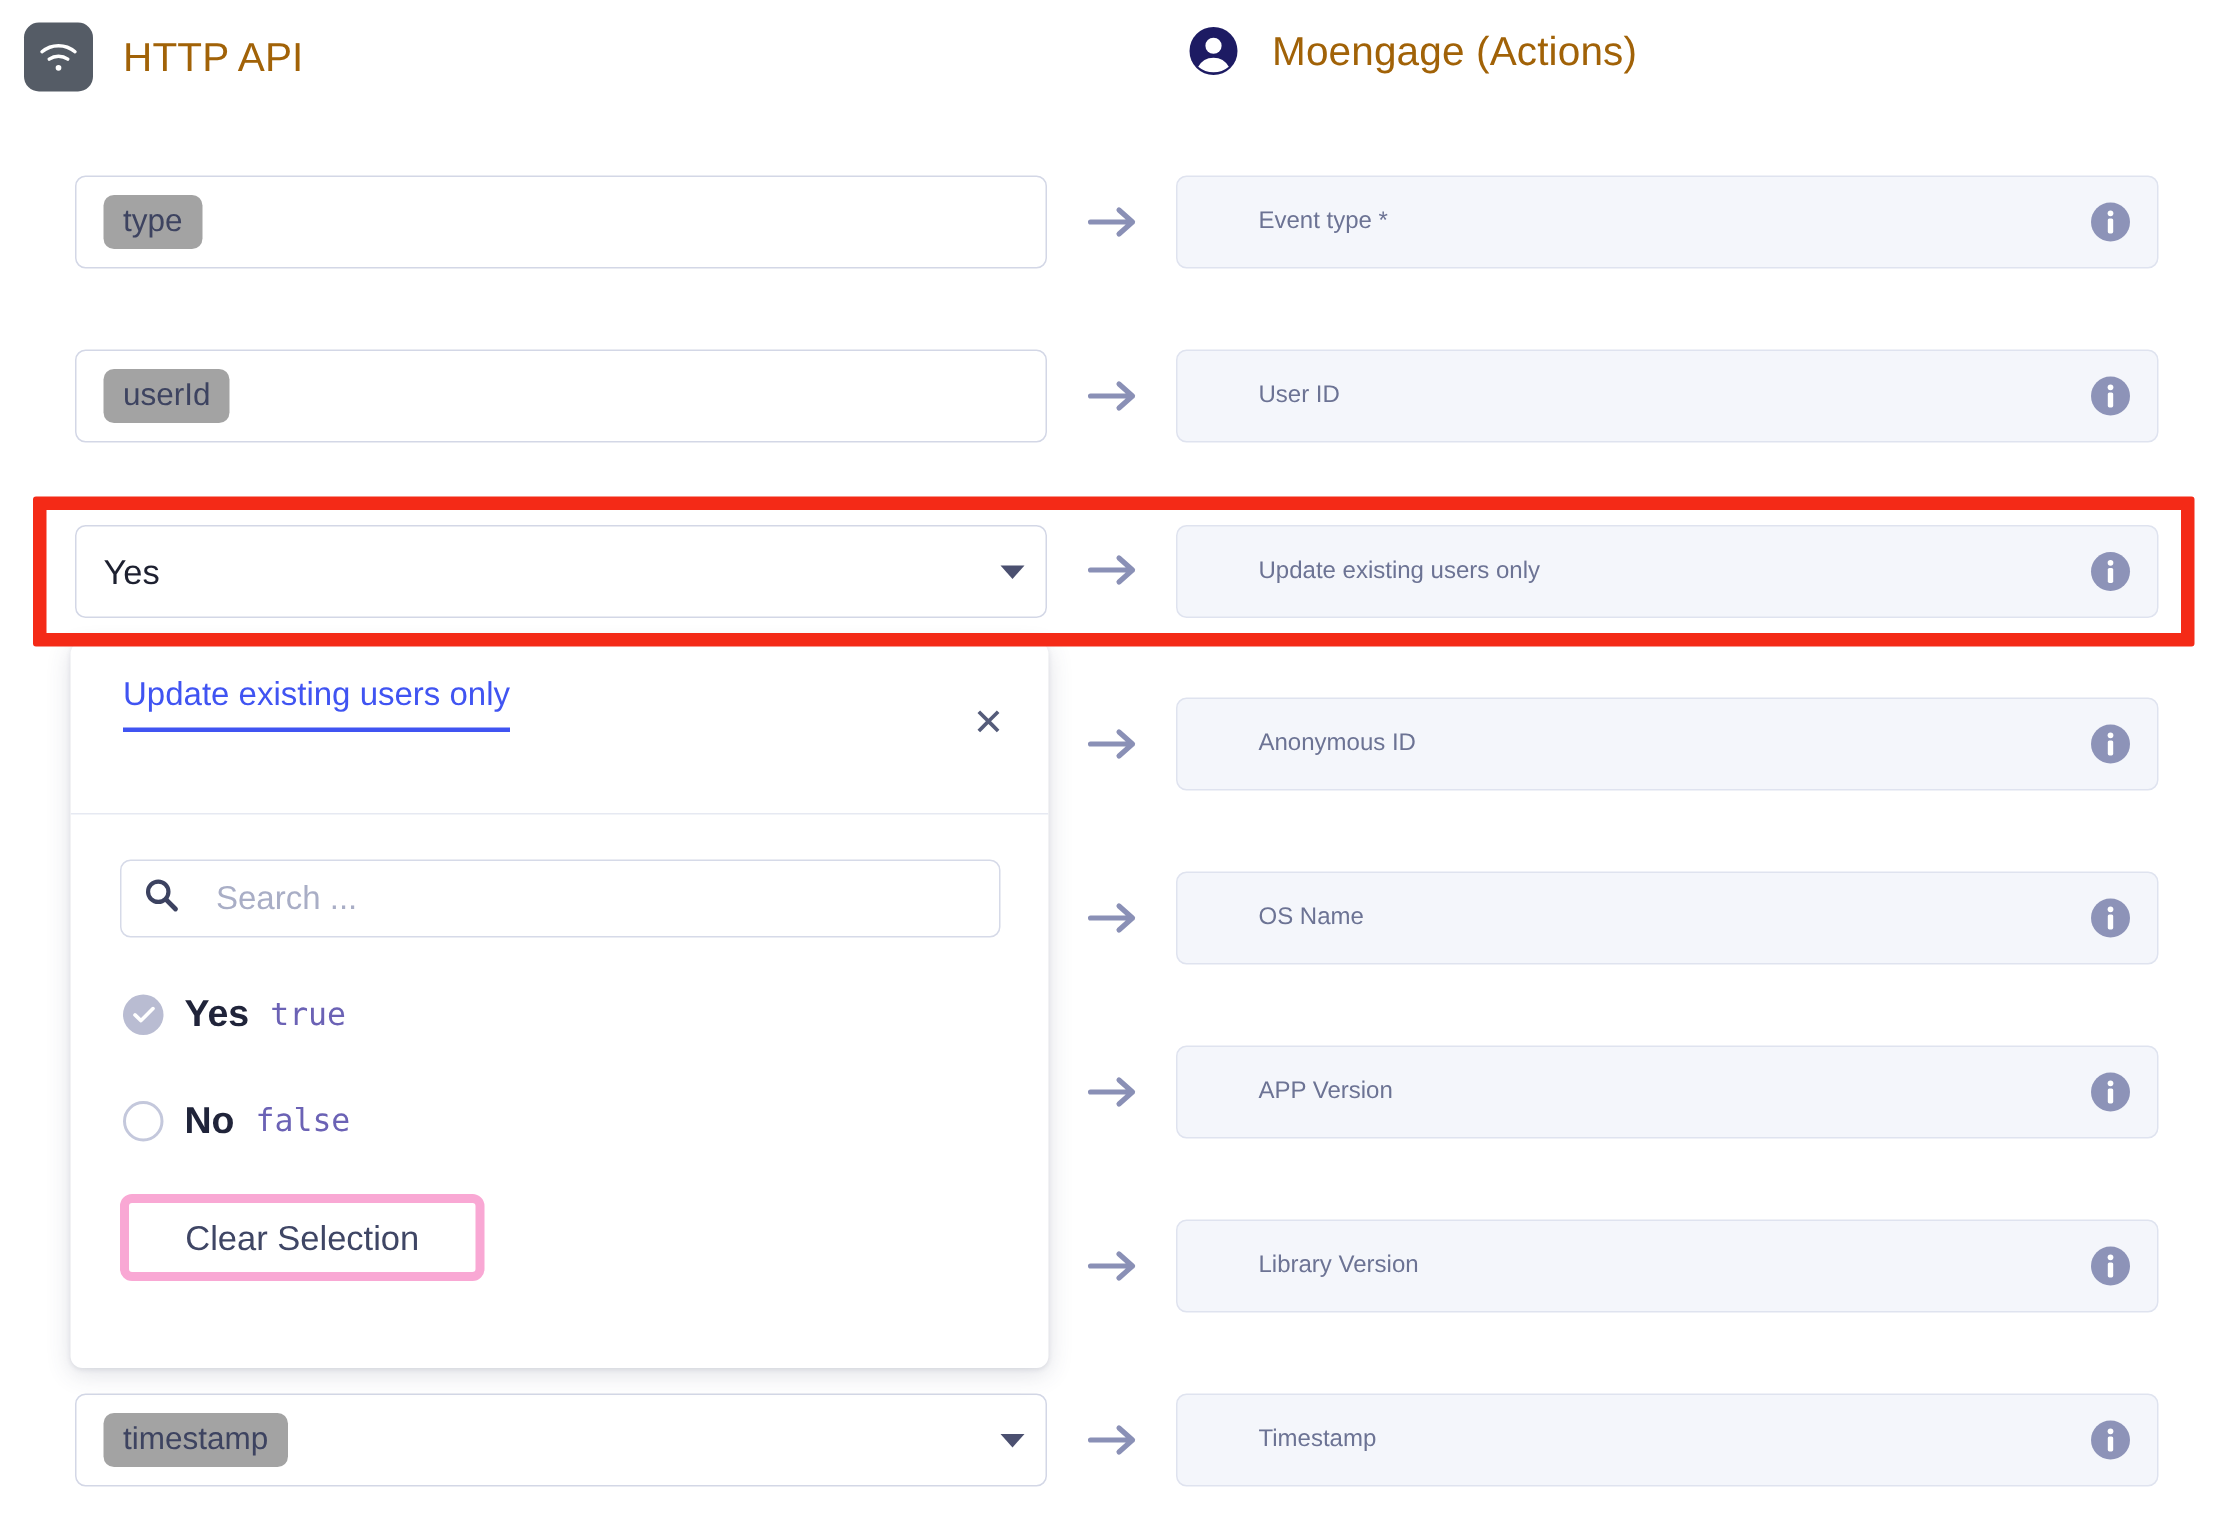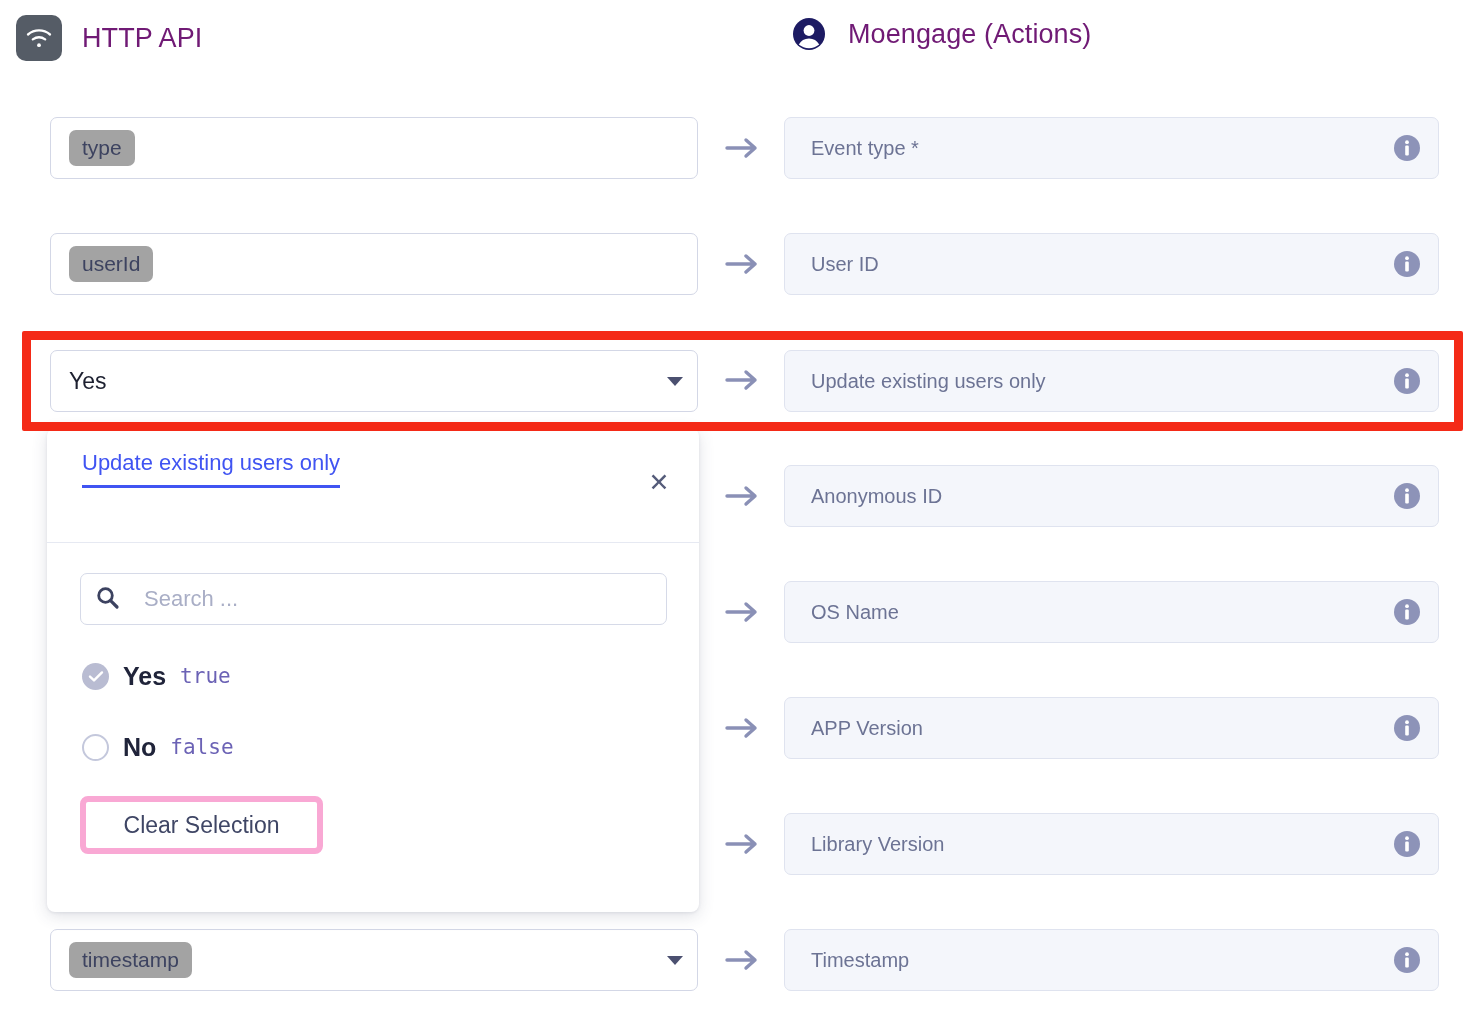--- a/index.html
+++ b/index.html
@@ -44,21 +44,21 @@
     width: 38px;
     height: 38px;
     display: flex;
     align-items: center;
     justify-content: center;
     flex: 0 0 auto;
   }
 
   .hdr-title {
     font-size: 27px;
-    color: #701a75;
+    color: #a16207;
     font-weight: 400;
     letter-spacing: .1px;
     white-space: nowrap;
   }
 
   
   .lrow {
     position: absolute;
     left: 50px;
     width: 648px;
@@ -116,23 +116,24 @@
     width: 655px;
     height: 62px;
     background: #f4f6fb;
     border: 1px solid #dfe3ef;
     border-radius: 7px;
     display: flex;
     align-items: center;
     padding: 0 16px 0 26px;
   }
   .rrow-label {
-    font-size: 20px;
+    font-size: 16px;
     color: #6c7394;
     white-space: nowrap;
+    margin-left: 28px;
   }
   .info-icon {
     margin-left: auto;
     width: 30px;
     height: 30px;
     flex: 0 0 auto;
   }
 
   
   .highlight-box {

